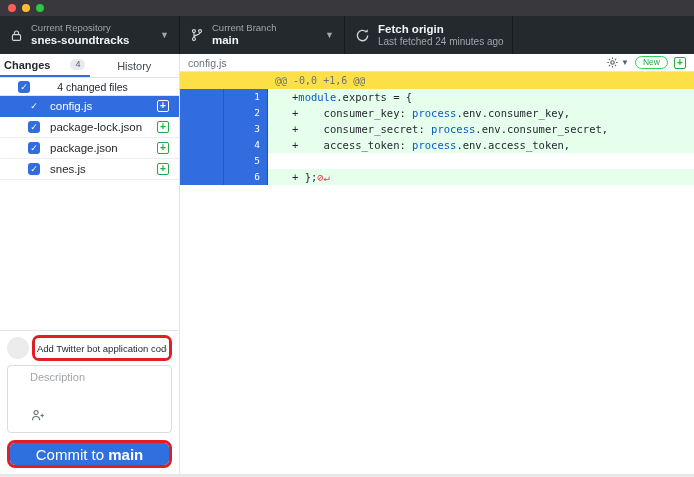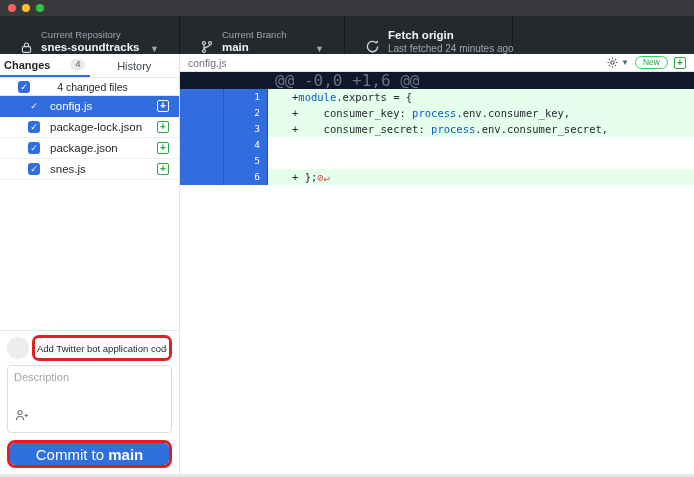--- a/index.html
+++ b/index.html
@@ -8,21 +8,21 @@
 
   
   .titlebar { height:16px; background:#38383d; display:flex; align-items:center; padding-left:8px; flex:none; }
   .light { width:8px; height:8px; border-radius:50%; margin-right:6px; }
   .light.red { background:#ff5f57; }
   .light.yellow { background:#febc2e; }
   .light.green { background:#28c840; }
 
   
   .toolbar { height:38px; background:#24292e; display:flex; flex:none; }
-  .tb-section { display:flex; align-items:flex-end; padding:0 20px; border-right:1px solid #17191d; gap:8px; height:100%; }
+  .tb-section { display:flex; align-items:center; padding:0 10px; border-right:1px solid #17191d; gap:8px; height:100%; }
   .tb-repo { width:180px; }
   .tb-branch { width:165px; }
   .tb-fetch { width:168px; }
   .tb-text { flex:1; min-width:0; line-height:1.15; }
   .tb-label { font-size:9.5px; color:#9da5ae; display:block; white-space:nowrap; }
   .tb-value { font-size:11.5px; font-weight:bold; color:#f0f3f6; display:block; white-space:nowrap; }
   .tb-sub { font-size:10px; color:#9da5ae; display:block; white-space:nowrap; }
   .tb-arrow { color:#9da5ae; font-size:9px; flex:none; }
   .tb-icon { flex:none; display:flex; align-items:center; }
 
@@ -48,38 +48,38 @@
   .file-row.selected { background:#316dde; color:#fff; border-bottom-color:#316dde; }
   .file-row.selected .plus-badge { border-color:#fff; color:#fff; }
 
   
   .commit-panel { margin-top:auto; border-top:1px solid #e1e4e8; padding:4px 7px 6px; flex:none; }
   .summary-row { display:flex; align-items:center; gap:3px; margin-bottom:4px; }
   .avatar { width:22px; height:22px; border-radius:50%; background:#ececec; flex:none; }
   .annot-ring { border:3px solid #df1f23; border-radius:7px; overflow:hidden; }
   .summary-ring { flex:1; min-width:0; }
   .summary-input { width:100%; border:none; outline:none; font-family:"Liberation Sans", sans-serif; font-size:9.5px; color:#24292e; padding:4px 2px; white-space:nowrap; }
-  .desc-box { height:68px; border:1px solid #d8dce1; border-radius:4px; padding:5px 6px; display:flex; flex-direction:column; }
+  .desc-box { height:68px; border:1px solid #d8dce1; border-radius:4px; padding:5px 22px; display:flex; flex-direction:column; }
   .desc-placeholder { font-size:11px; color:#a0a6ab; }
   .coauthor { margin-top:auto; }
   .btn-ring { margin-top:7px; border-radius:8px; }
   .commit-btn { width:100%; height:22px; background:#2f6fde; color:#fff; border:none; border-radius:4px; font-family:"Liberation Sans", sans-serif; font-size:15px; cursor:default; }
   .commit-btn b { font-weight:bold; }
 
   
   .diff-header { height:18px; display:flex; align-items:center; padding:0 8px; border-bottom:1px solid #e1e4e8; background:#fff; flex:none; }
   .diff-filename { font-size:10.5px; color:#6a737d; }
   .diff-actions { margin-left:auto; display:flex; align-items:center; gap:6px; }
   .gear-wrap { display:flex; align-items:center; gap:2px; }
   .gear-arrow { font-size:8px; color:#586069; }
   .new-pill { border:1px solid #34d058; color:#28a745; font-size:8.5px; border-radius:8px; padding:1px 7px; line-height:1.1; }
   .diff-plus { width:12px; height:12px; border:1px solid #28a745; border-radius:2px; color:#28a745; font-size:10px; line-height:10px; text-align:center; font-weight:bold; }
 
   .diff-body { flex:1; display:flex; flex-direction:column; font-family:"DejaVu Sans Mono", "Liberation Mono", monospace; }
-  .hunk-row { height:17px; background:#0f172a; color:#6a737d; font-size:16px; line-height:17px; padding-left:95px; white-space:pre; flex:none; }
+  .hunk-row { height:17px; background:#fde047; color:#6a737d; font-size:10px; line-height:17px; padding-left:95px; white-space:pre; flex:none; }
   .diff-line { height:16px; display:flex; font-size:10.5px; line-height:16px; flex:none; }
   .g-old { width:44px; background:#316dde; border-right:1px solid rgba(0,0,0,0.18); flex:none; }
   .g-new { width:44px; background:#316dde; border-right:1px solid rgba(0,0,0,0.25); color:#fff; font-size:9.5px; text-align:right; padding-right:7px; flex:none; }
   .l-text { flex:1; background:#e6ffed; padding-left:24px; white-space:pre; color:#24292e; min-width:0; overflow:hidden; }
   .l-text .kw { color:#005cc5; }
   .l-text .err { color:#d73a49; }
 
   .bottom-edge { height:3px; background:#e7e7e7; flex:none; }
 </style>
 </head>
@@ -231,20 +231,21 @@
               <span class="l-text"><span>+    consumer_key: </span><span class="kw">process</span><span>.env.consumer_key,</span></span>
             </div>
             <div class="diff-line">
               <span class="g-old"></span>
               <span class="g-new">3</span>
               <span class="l-text"><span>+    consumer_secret: </span><span class="kw">process</span><span>.env.consumer_secret,</span></span>
             </div>
             <div class="diff-line">
               <span class="g-old"></span>
               <span class="g-new">4</span>
+              <span class="l-text"><span>+    access_token: </span><span class="kw">process</span><span>.env.access_token,</span></span>
             </div>
             <div class="diff-line">
               <span class="g-old"></span>
               <span class="g-new">5</span>
             </div>
             <div class="diff-line">
               <span class="g-old"></span>
               <span class="g-new">6</span>
               <span class="l-text"><span>+ };</span><span class="err">⊘↵</span></span>
             </div>

